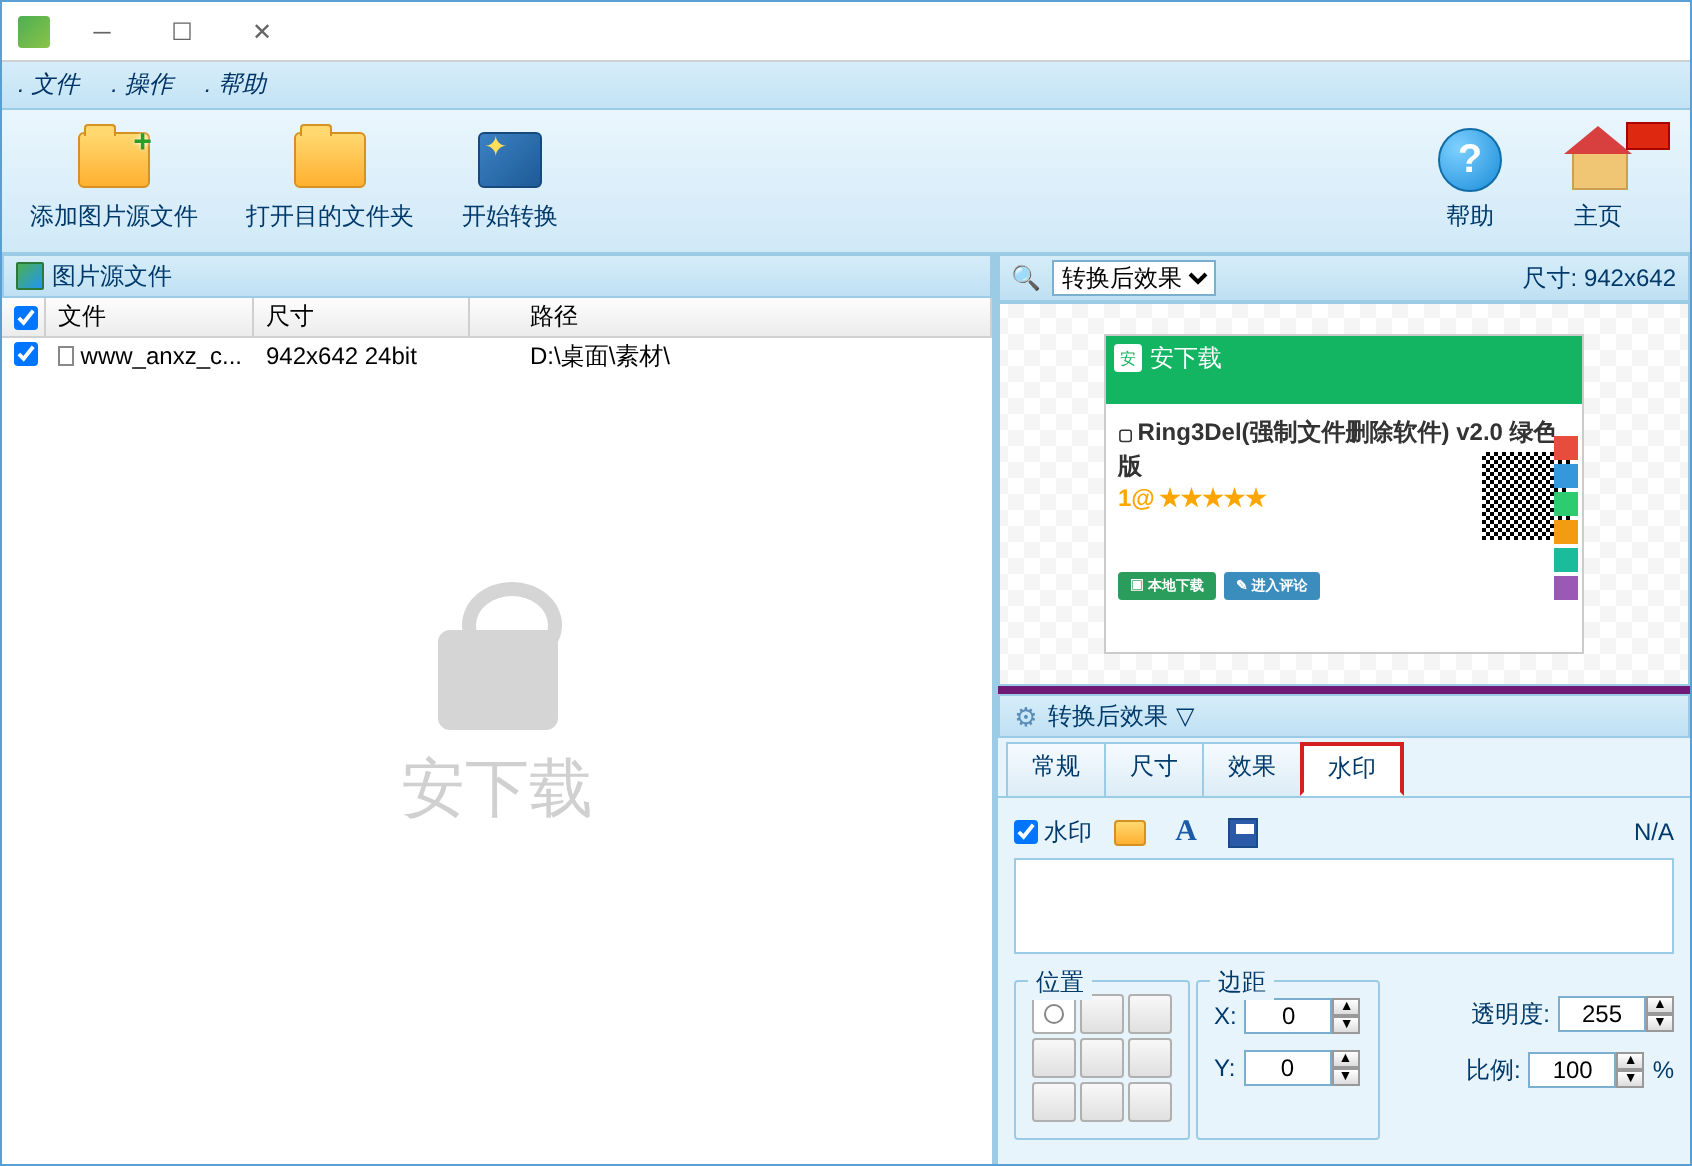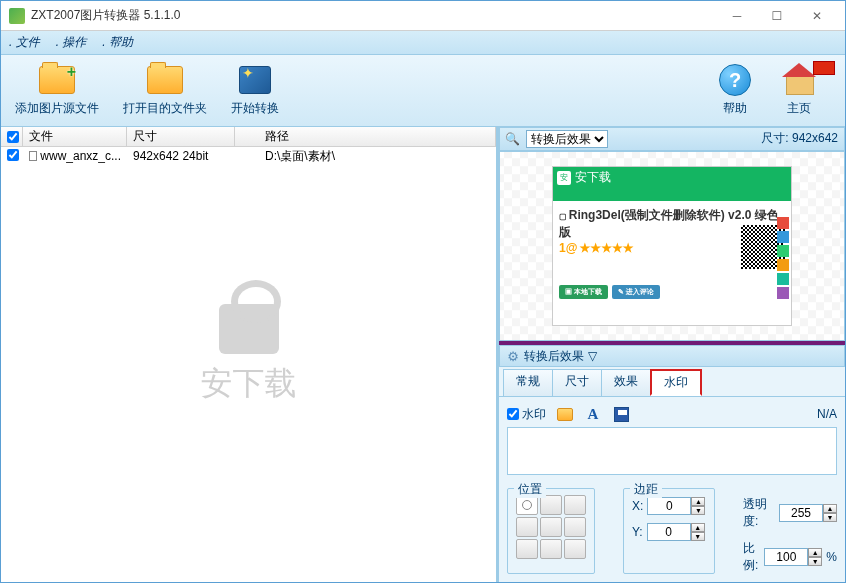--- a/index.html
+++ b/index.html
@@ -86,21 +86,21 @@
 .settings-hdr { height:22px; background: linear-gradient(#d6edf9,#bfe0f3); border:1px solid #9ccbe6; display:flex; align-items:center; padding:0 6px; gap:4px; color:#003a6b; margin-top:4px; }
 .tabs { display:flex; border-bottom:1px solid #9ccbe6; background:#e8f4fb; padding:2px 4px 0; gap:0; }
 .tab { padding:3px 12px; background: linear-gradient(#f5fbff,#dcecf6); border:1px solid #9ccbe6; border-bottom:none; cursor:pointer; color:#003a6b; margin-right:-1px; }
 .tab.active { background:#fff; border:2px solid #d42020; border-bottom:2px solid #fff; color:#003a6b; z-index:1; position:relative; }
 .tab-content { background:#e8f4fb; padding:8px; flex:1; }
 
 .wm-row1 { display:flex; align-items:center; gap:10px; margin-bottom:4px; }
 .wm-row1 .na { margin-left:auto; color:#003a6b; }
 .wm-textarea { width:100%; height:48px; border:1px solid #9ccbe6; background:#fff; resize:none; }
 
-.wm-grid-row { display:flex; gap:28px; margin-top:10px; }
+.wm-grid-row { display:flex; gap:3px; margin-top:10px; }
 .fieldset { border:1px solid #9ccbe6; padding:6px 8px 8px; position:relative; border-radius:2px; }
 .fieldset-label { position:absolute; top:-8px; left:6px; background:#e8f4fb; padding:0 4px; color:#003a6b; }
 .pos-grid { display:grid; grid-template-columns: repeat(3,22px); grid-template-rows: repeat(3,20px); gap:2px; }
 .pos-cell { background: linear-gradient(#f8f8f8,#e0e0e0); border:1px solid #b0b0b0; border-radius:2px; cursor:pointer; display:flex; align-items:center; justify-content:center; }
 .pos-cell.sel { background:#fff; }
 .pos-cell.sel::after { content:''; width:8px; height:8px; border:1px solid #888; border-radius:50%; }
 .margin-col { display:flex; flex-direction:column; gap:8px; padding-top:2px; }
 .margin-col label { display:flex; align-items:center; gap:4px; color:#003a6b; }
 .spinbox { width:44px; height:18px; border:1px solid #7aafd0; background:#fff; text-align:center; padding:0 2px; }
 .spin-wrap { display:flex; }
@@ -113,21 +113,20 @@
 .folder-sm { background: linear-gradient(#ffd870,#ffb030); border:1px solid #d89020; border-radius:2px; width:16px; height:13px;}
 .font-a { color:#1a5aa8; font-weight:bold; font-size:15px; font-family:serif; }
 .save-ico { width:15px; height:15px; background:#2a5aa8; border:1px solid #1a4a88; position:relative; }
 .save-ico::after { content:''; position:absolute; top:2px; left:3px; width:9px; height:5px; background:#fff; }
 </style>
 </head>
 <body>
 
 <div class="titlebar">
   <div class="icon"></div>
-  <div class="title">ZXT2007图片转换器 5.1.1.0</div>
   <div class="winbtn">─</div>
   <div class="winbtn">☐</div>
   <div class="winbtn close">✕</div>
 </div>
 
 <div class="menubar">
   <span>. <span>文件</span></span>
   <span>. <span>操作</span></span>
   <span>. <span>帮助</span></span>
 </div>
@@ -163,20 +162,24 @@
         <div class="home-ico"></div>
       </div>
     <div class="toolbtn-label">主页</div>
   </div>
   <div class="flag"></div>
 </div>
 
 <div class="main">
 
   <div class="left-panel">
+    <div class="panel-hdr">
+      <span class="small-ico pic-ico"></span>
+      <span>图片源文件</span>
+    </div>
     <div class="filetable">
       <div class="filetable-hdr">
         <div class="col-chk">
             <input type="checkbox" checked="" style="">
           </div>
         <div class="col-file">文件</div>
         <div class="col-size">尺寸</div>
         <div class="col-path">路径</div>
       </div>
       <div class="filetable-row">

